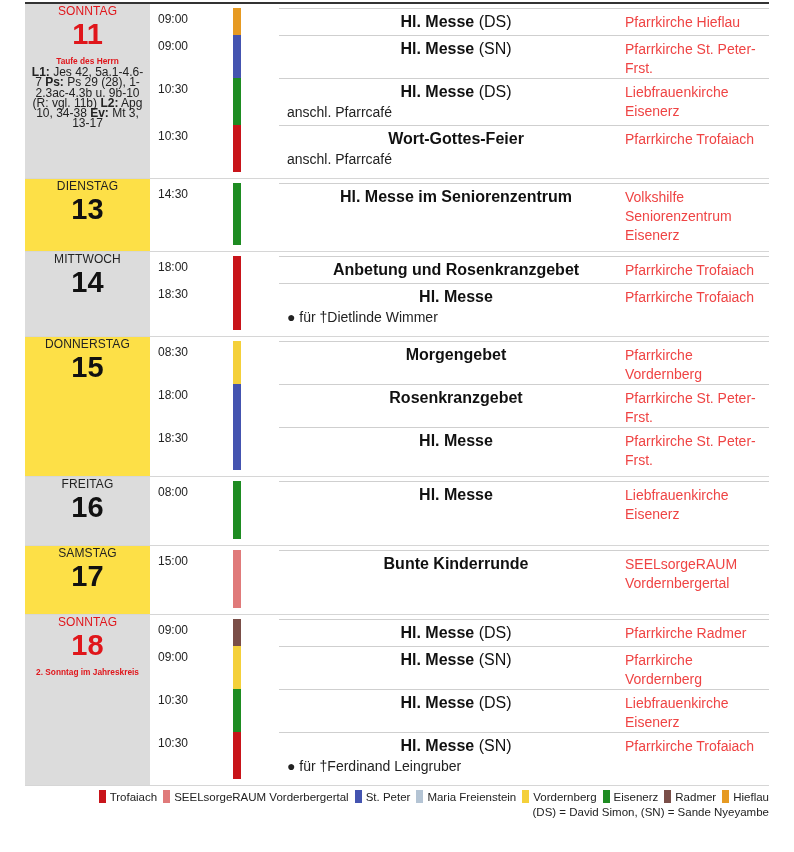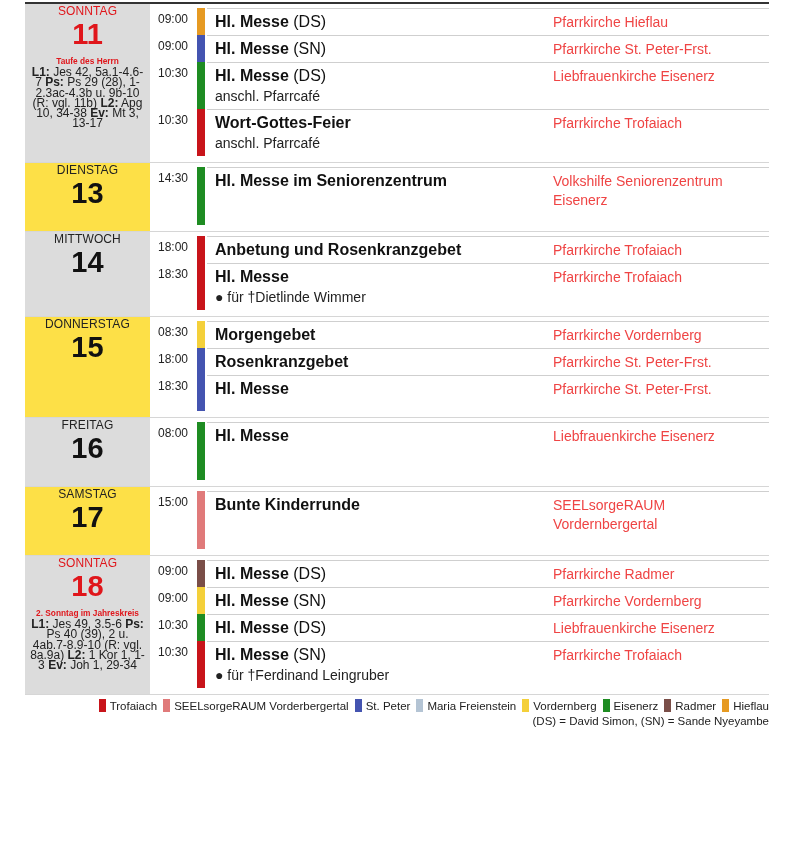--- a/index.html
+++ b/index.html
@@ -10,27 +10,27 @@
     .daycol { width: 125px; flex: 0 0 125px; text-align: center; box-sizing: border-box; padding-top: 0; }
     .daycol.dark { background: #dcdcdc; }
     .daycol.light { background: #fde047; }
     .dayname { font-size: 12px; color: #222; letter-spacing: 0.1px; }
     .daynum { font-size: 29px; font-weight: bold; line-height: 32px; color: #111; }
     .sun .dayname, .sun .daynum { color: #e0161b; }
     .feast { font-size: 8.3px; font-weight: bold; color: #e0161b; margin-top: 6px; }
     .readings { font-size: 12px; line-height: 10.3px; color: #222; padding: 1px 4px 0 4px; }
     .readings b { font-weight: bold; }
     .events { flex: 1; padding: 4px 0 6px 0; }
-    .ev { display: flex; position: relative; }
+    .ev { display: flex; position: relative; gap: 36px; }
     .time { width: 47px; flex: 0 0 47px; font-size: 12px; color: #222; padding-left: 8px; padding-top: 4px; box-sizing: border-box; }
     .bar { width: 8px; flex: 0 0 8px; }
     .body { flex: 1; display: flex; border-top: 1px solid #cfcfcf; margin-left: 2px; }
     .ev.first .body { border-top: 1px solid #cfcfcf; }
     .title-wrap { width: 346px; flex: 0 0 346px; padding: 3px 0 3px 8px; box-sizing: border-box; }
-    .title { font-size: 16px; line-height: 20px; }
+    .title { font-size: 16px; line-height: 20px; text-align: center; }
     .title b { font-weight: bold; }
     .sub { font-size: 14px; line-height: 20px; color: #222; }
     .loc { flex: 1; font-size: 14px; line-height: 19px; color: #ef4444; padding-top: 4px; padding-left: 0; }
     .legend { text-align: right; font-size: 11.5px; color: #222; margin-top: 4px; line-height: 15px; }
     .legend .item { display: inline-block; margin-left: 6px; }
     .legend .sw { display: inline-block; width: 7px; height: 13px; vertical-align: -2px; margin-right: 4px; }
     .legend .note { display: block; }
   </style>
 </head>
 <body>
@@ -209,21 +209,20 @@
               <div class="loc">SEELsorgeRAUM Vordernbergertal</div>
             </div>
           </div>
         </div>
       </div>
       <div class="day">
         <div class="daycol dark sun">
           <div class="dayname">SONNTAG</div>
           <div class="daynum">18</div>
           <div class="feast">2. Sonntag im Jahreskreis</div>
-          <div class="readings"><b>L1:</b><span> Jes 49, 3.5-6 </span><b>Ps:</b><span> Ps 40 (39), 2 u. 4ab.7-8.9-10 (R: vgl. 8a.9a) </span><b>L2:</b><span> 1 Kor 1, 1-3 </span><b>Ev:</b><span> Joh 1, 29-34</span></div>
         </div>
         <div class="events">
           <div class="ev first">
             <div class="time">09:00</div>
             <div class="bar" style="background: rgb(122, 78, 72);"></div>
             <div class="body">
               <div class="title-wrap">
                 <div class="title"><b>Hl. Messe</b><span> (DS)</span></div>
               </div>
               <div class="loc">Pfarrkirche Radmer</div>

